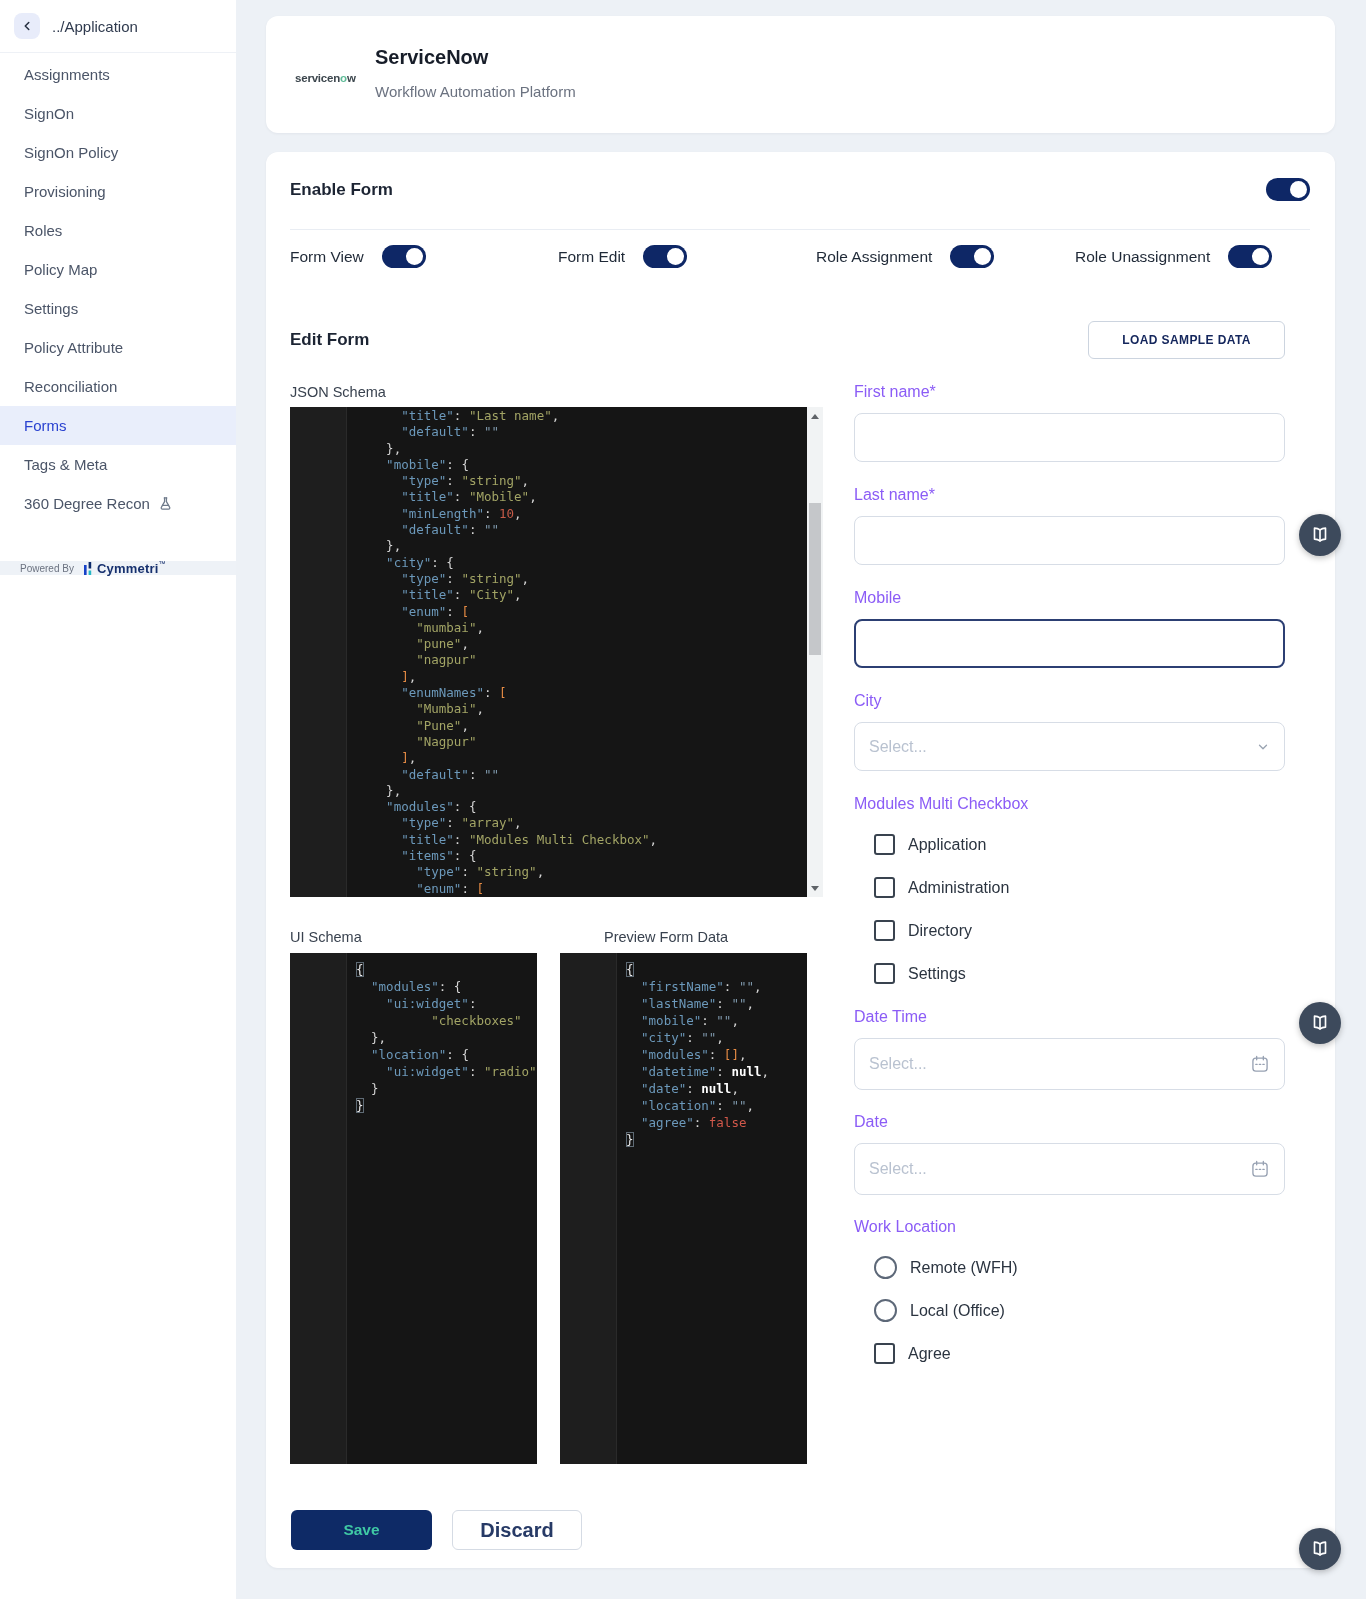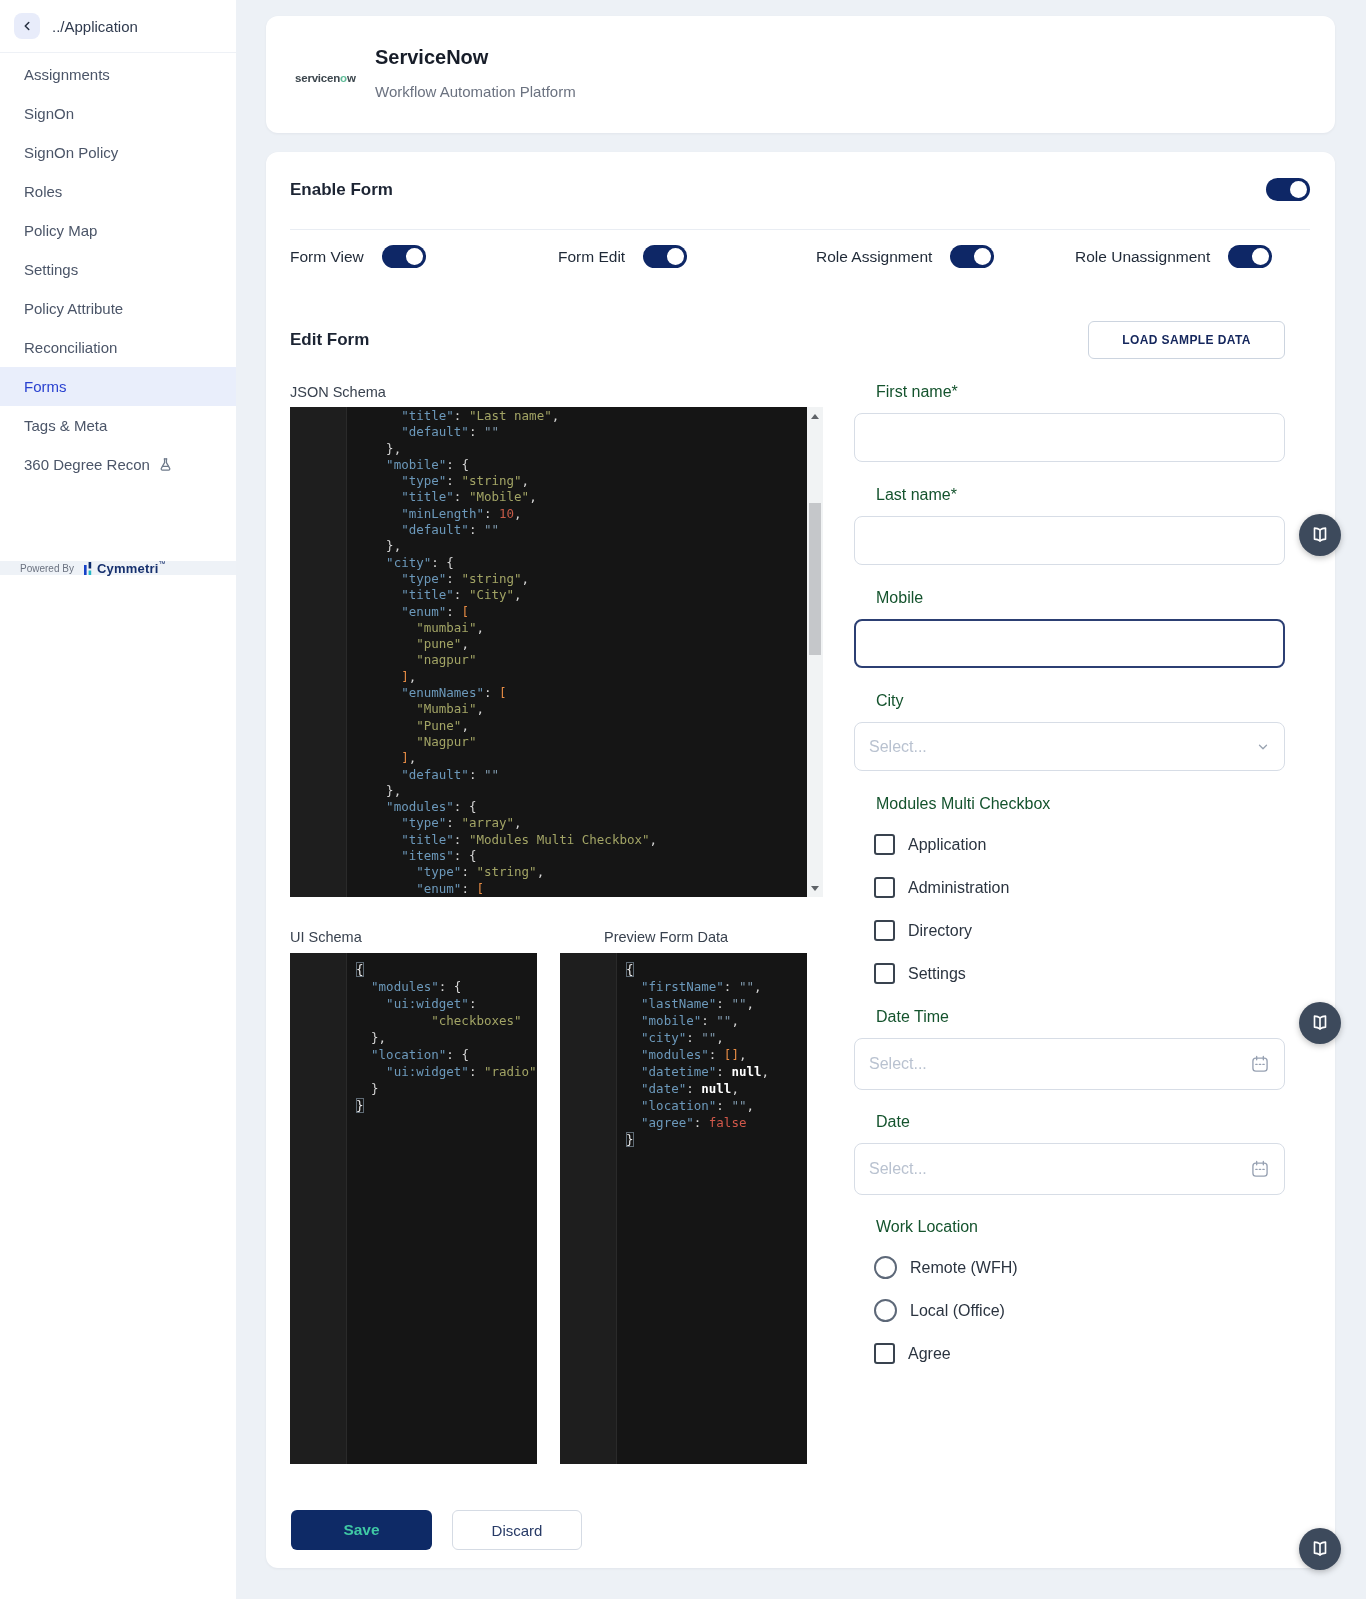--- a/index.html
+++ b/index.html
@@ -68,33 +68,33 @@
   
   .vscroll{position:absolute;left:807px;top:407px;width:16px;height:490px;background:#f1f3f4;}
   .vs-arrow{position:absolute;left:0;width:16px;height:14px;display:flex;align-items:center;justify-content:center;cursor:pointer;}
   .vs-arrow.up{top:2px;}
   .vs-arrow.down{bottom:2px;}
   .tri-up{width:0;height:0;border-left:4px solid transparent;border-right:4px solid transparent;border-bottom:5px solid #5f6368;}
   .tri-down{width:0;height:0;border-left:4px solid transparent;border-right:4px solid transparent;border-top:5px solid #5f6368;}
   .vs-thumb{position:absolute;left:2px;width:12px;top:96px;height:152px;background:#c5c7ca;cursor:pointer;}
 
   
-  .pf-label{position:absolute;left:588px;font-size:16px;color:#14532d;margin-left:22px;}
+  .pf-label{position:absolute;left:588px;font-size:16px;color:#8b5cf6;}
   .pf-input{position:absolute;left:588px;width:431px;height:49px;border:1px solid #d7dde6;border-radius:8px;background:#fff;box-sizing:border-box;font-size:16px;color:#333;padding:0 14px;font-family:"Liberation Sans",sans-serif;}
   .pf-input.focused{border:2px solid #2c3f73;}
   .pf-select{position:absolute;left:588px;width:431px;height:49px;border:1px solid #d7dde6;border-radius:8px;background:#fff;box-sizing:border-box;display:flex;align-items:center;justify-content:space-between;padding:0 14px;cursor:pointer;}
   .placeholder{font-size:16px;color:#b9c2d0;}
   .opt-row{position:absolute;left:588px;display:flex;align-items:center;cursor:pointer;padding-left:20px;}
   .cb{width:17px;height:17px;border:2px solid #39434f;border-radius:3px;background:#fff;flex:none;}
   .rb{width:19px;height:19px;border:2px solid #5d6878;border-radius:50%;background:#fff;flex:none;}
   .opt-row .olabel{margin-left:13px;font-size:16px;color:#2b3440;}
 
   
   .save-btn{position:absolute;left:25px;top:1358px;width:141px;height:40px;background:#0e2a66;border-radius:6px;display:flex;align-items:center;justify-content:center;font-size:15.5px;font-weight:700;color:#3fc8a4;cursor:pointer;}
-  .discard-btn{position:absolute;left:186px;top:1358px;width:130px;height:40px;background:#fff;border:1px solid #d5dbe4;border-radius:6px;display:flex;align-items:center;justify-content:center;font-size:15px;font-weight:400;color:#273a66;cursor:pointer;box-sizing:border-box;}
+  .discard-btn{position:absolute;left:186px;top:1358px;width:130px;height:40px;background:#fff;border:1px solid #d5dbe4;border-radius:6px;display:flex;align-items:center;justify-content:center;font-size:20px;font-weight:700;color:#273a66;cursor:pointer;box-sizing:border-box;}
 
   
   .fab{position:absolute;left:1299px;width:42px;height:42px;border-radius:50%;background:#3d4a5c;display:flex;align-items:center;justify-content:center;box-shadow:0 2px 6px rgba(0,0,0,.25);cursor:pointer;}
 </style>
 </head>
 <body>
 
 <div id="viewport">
 
   <div class="sidebar">
@@ -110,20 +110,23 @@
     </div>
     <div class="nav">
         <div class="nav-item">
           <span>Assignments</span>
         </div>
         <div class="nav-item">
           <span>SignOn</span>
         </div>
         <div class="nav-item">
           <span>SignOn Policy</span>
+        </div>
+        <div class="nav-item">
+          <span>Provisioning</span>
         </div>
         <div class="nav-item">
           <span>Roles</span>
         </div>
         <div class="nav-item">
           <span>Policy Map</span>
         </div>
         <div class="nav-item">
           <span>Settings</span>
         </div>

